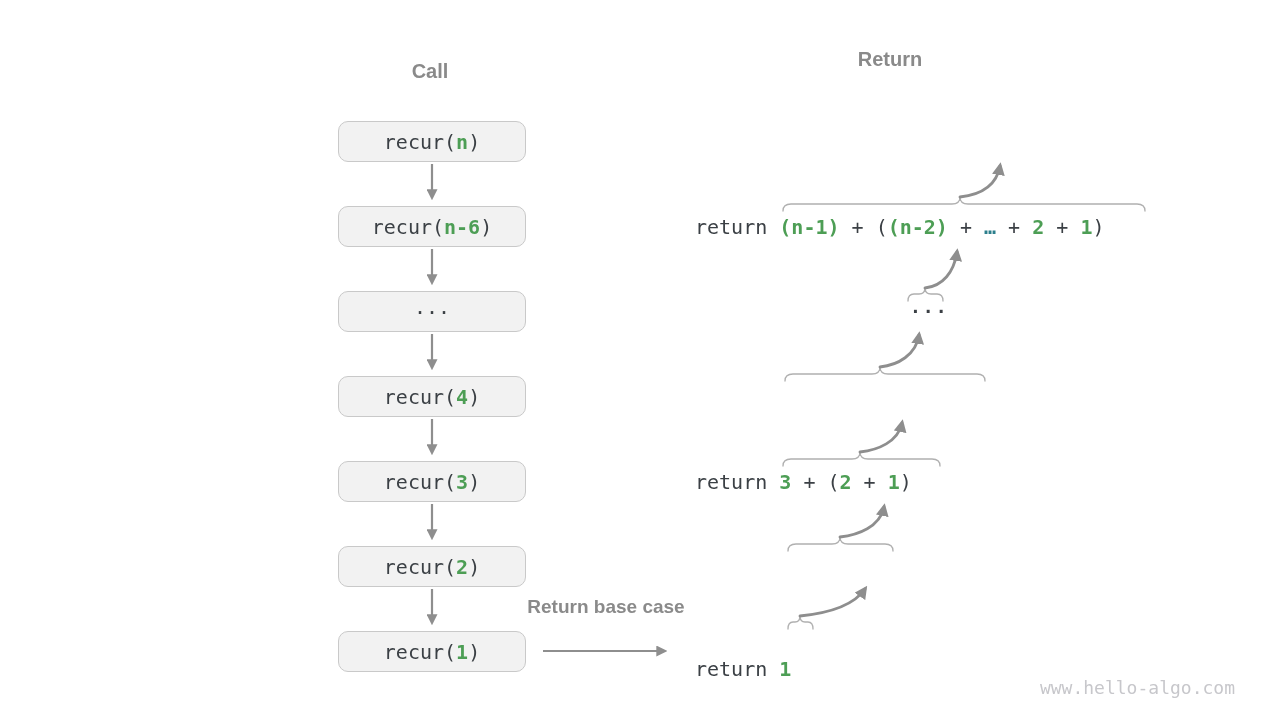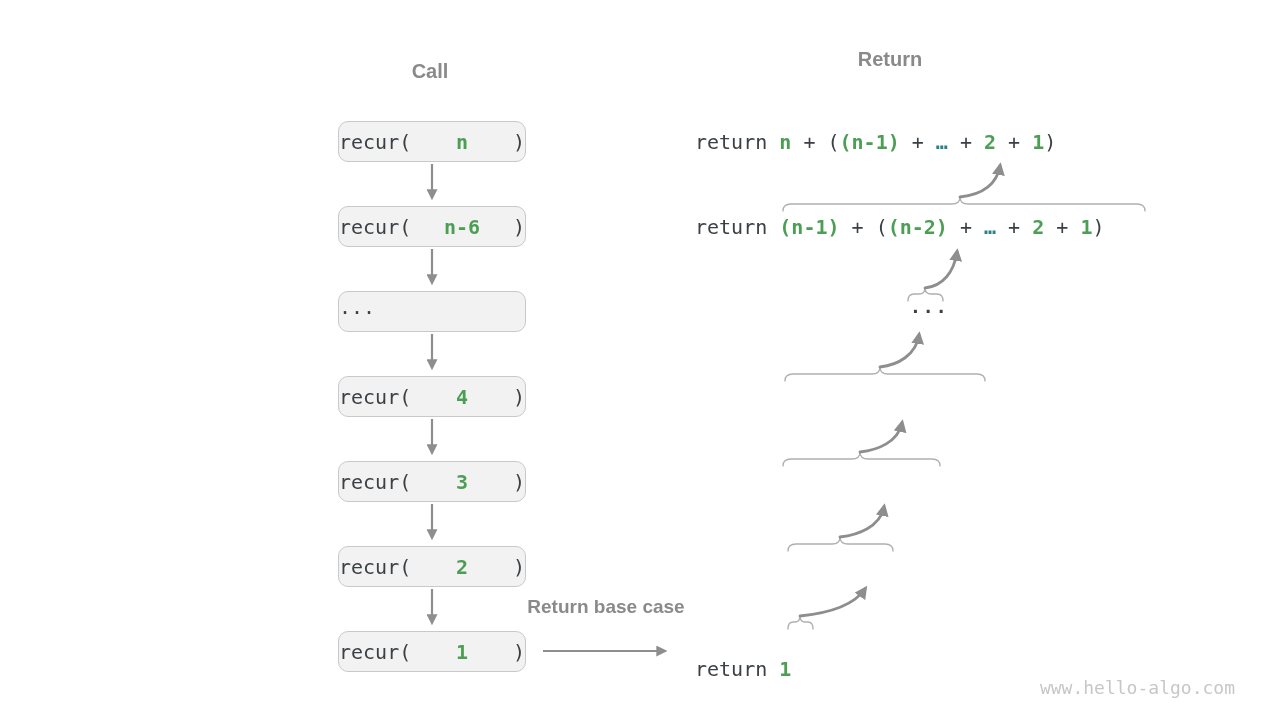--- a/index.html
+++ b/index.html
@@ -9,21 +9,21 @@
   }
   .overlay{position:absolute;left:0;top:0;width:1280px;height:720px;pointer-events:none;}
   .col-header{
     position:absolute;transform:translateX(-50%);
     font-family:"Liberation Sans","DejaVu Sans",sans-serif;
     font-weight:bold;font-size:20px;color:#8a8a8a;white-space:nowrap;
   }
   .stack-box{
     position:absolute;left:338px;width:188px;height:41px;
     background:#f2f2f2;border:1px solid #c9c9c9;border-radius:10px;
-    box-sizing:border-box;display:flex;align-items:center;justify-content:space-between;
+    box-sizing:border-box;display:flex;align-items:center;justify-content:center;
     font-size:20px;white-space:pre;
   }
   .ret-line{
     position:absolute;left:695px;height:28px;line-height:28px;
     font-size:20px;white-space:pre;
   }
   .dots-right{
     position:absolute;left:910px;top:296px;font-size:18px;font-weight:bold;
     letter-spacing:2px;color:#3b4045;
   }
@@ -89,21 +89,21 @@
   <div class="col-header" style="left:890px;top:48px;">Return</div>
 
   <div class="stack-box" style="top:121px;"><span class="seg-d">recur(</span><span class="seg-g">n</span><span class="seg-d">)</span></div>
   <div class="stack-box" style="top:206px;"><span class="seg-d">recur(</span><span class="seg-g">n-6</span><span class="seg-d">)</span></div>
   <div class="stack-box" style="top:291px;"><span class="seg-d">···</span></div>
   <div class="stack-box" style="top:376px;"><span class="seg-d">recur(</span><span class="seg-g">4</span><span class="seg-d">)</span></div>
   <div class="stack-box" style="top:461px;"><span class="seg-d">recur(</span><span class="seg-g">3</span><span class="seg-d">)</span></div>
   <div class="stack-box" style="top:546px;"><span class="seg-d">recur(</span><span class="seg-g">2</span><span class="seg-d">)</span></div>
   <div class="stack-box" style="top:631px;"><span class="seg-d">recur(</span><span class="seg-g">1</span><span class="seg-d">)</span></div>
 
-  <div class="ret-line" style="top:128px;"><span class="seg-d">return </span><span class="seg-g">n</span><span class="seg-d"> + (</span><span class="seg-g">(n-1)</span><span class="seg-d"> + </span><span class="seg-t">…</span><span class="seg-d"> + </span><span class="seg-g">2</span><span class="seg-d"> + </span><span class="seg-g">1</span><span class="seg-d">)</span></div>
   <div class="ret-line" style="top:213px;"><span class="seg-d">return </span><span class="seg-g">(n-1)</span><span class="seg-d"> + (</span><span class="seg-g">(n-2)</span><span class="seg-d"> + </span><span class="seg-t">…</span><span class="seg-d"> + </span><span class="seg-g">2</span><span class="seg-d"> + </span><span class="seg-g">1</span><span class="seg-d">)</span></div>
   <div class="dots-right"><span class="seg-d">...</span></div>
+  <div class="ret-line" style="top:468px;"><span class="seg-d">return </span><span class="seg-g">3</span><span class="seg-d"> + (</span><span class="seg-g">2</span><span class="seg-d"> + </span><span class="seg-g">1</span><span class="seg-d">)</span></div>
   <div class="ret-line" style="top:655px;"><span class="seg-d">return </span><span class="seg-g">1</span></div>
 
   <div class="trigger-label">Return base case</div>
   <div class="watermark">www.hello-algo.com</div>
 
 </div>
 
 </body></html>

